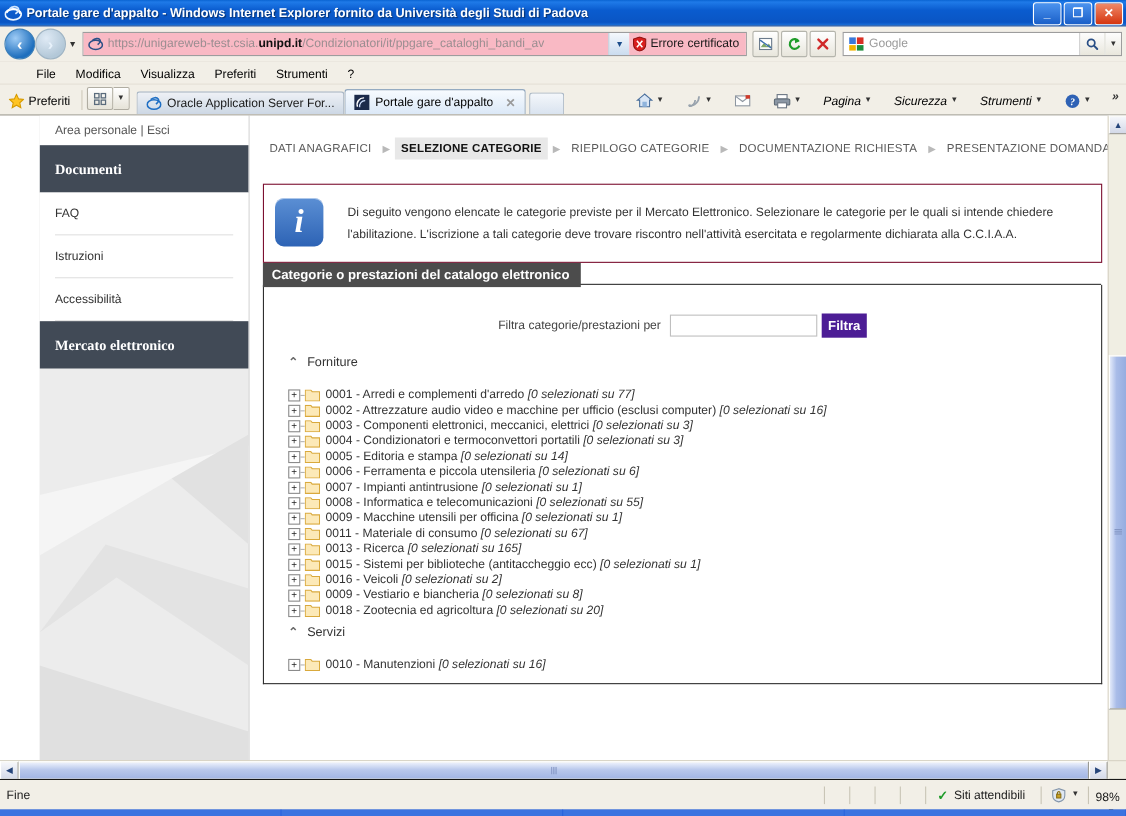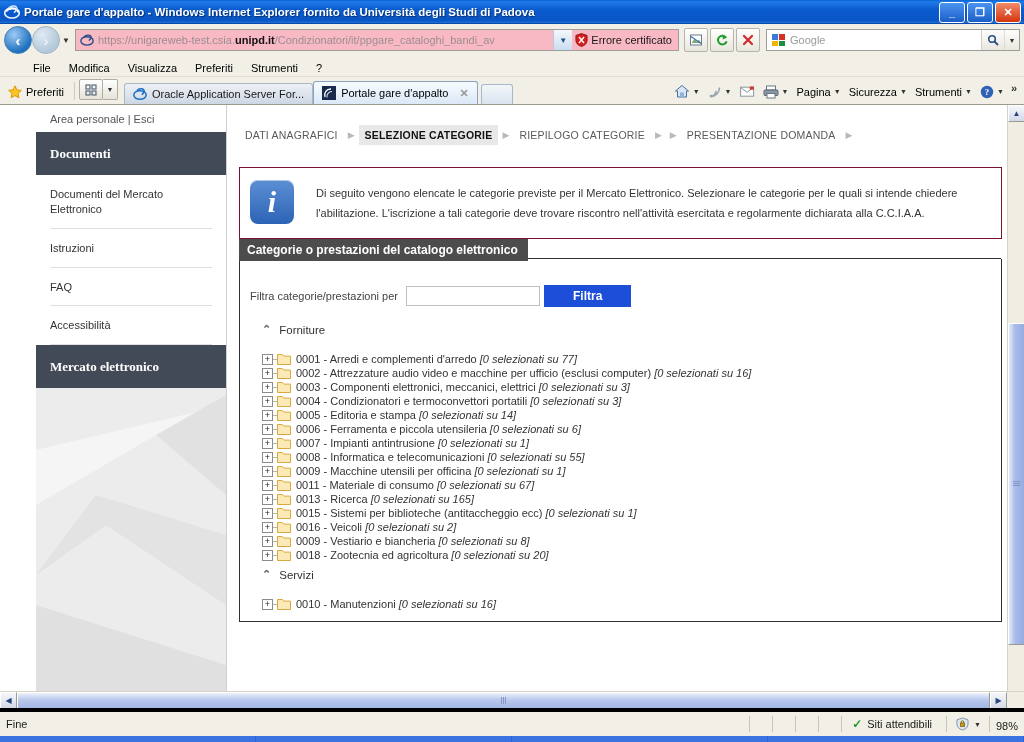--- a/index.html
+++ b/index.html
@@ -118,21 +118,21 @@
   }
   .tab.inactive{background:linear-gradient(to bottom,#eef1f6,#ccd7e4);color:#1a1a1a;}
   .tab.active{background:linear-gradient(to bottom,#f7fbff,#dbe8f7);color:#000;height:23px;border-color:#8ba3bd;}
   .tab-ico{width:14px;height:14px;flex:none;}
   .tab-label{white-space:nowrap;overflow:hidden;text-overflow:ellipsis;}
   .tab-x{color:#9a9a9a;font-size:11px;margin-left:6px;font-weight:bold;}
   .newtab{
     width:30px;height:19px;margin-left:3px;border:1px solid #a9b7c6;border-bottom:none;
     border-radius:3px 3px 0 0;background:linear-gradient(to bottom,#f4f7fb,#d9e3ef);
   }
-  .cmdbar{margin-left:auto;display:flex;align-items:center;gap:0;padding-right:4px;padding-bottom:3px;}
+  .cmdbar{margin-left:auto;display:flex;align-items:center;gap:12px;padding-right:4px;padding-bottom:3px;font-style:italic;}
   .cmditem{display:flex;align-items:center;padding:2px 4px;font-size:11px;gap:3px;}
   .cmdcaret{font-size:7px;color:#333;}
   .chev{font-size:11px;font-weight:bold;color:#333;padding:0 3px;align-self:flex-start;}
   
   .pagearea{
     position:relative;width:1024px;height:604px;background:#fff;
     border-top:1px solid #9e9a8f;box-sizing:border-box;
     display:flex;overflow:hidden;
   }
   
@@ -175,29 +175,29 @@
     box-shadow:inset 0 1px 0 rgba(255,255,255,.5);
   }
   .info-text{margin-left:22px;font-size:11px;color:#333;line-height:1.85;padding-top:3px;}
   .panel{margin:20px 22px 0 12px;border:1px solid #2f2f2f;border-top:none;position:relative;}
   .panel-title{
     position:absolute;top:-20px;left:-1px;background:#4c4c4c;color:#fff;
     font-size:12px;font-weight:bold;padding:4px 10px 4px 8px;
   }
   .panel-topline{position:absolute;top:-1px;left:0;right:0;height:1px;background:#2f2f2f;}
   .panel-body{padding:22px 10px 10px 10px;}
-  .filterrow{display:flex;align-items:center;padding:4px 0 10px 0;}
+  .filterrow{display:flex;align-items:center;justify-content:center;padding:4px 0 10px 0;}
   .filterlabel{font-size:11px;color:#444;margin-right:8px;}
   .filterinput{
     width:134px;height:20px;border:1px solid #bfbfbf;background:#fff;box-sizing:border-box;
     font-size:11px;padding:0 4px;font-family:"Liberation Sans",sans-serif;
   }
   .filterbtn{
-    height:22px;background:#1d4ed8;color:#fff;border:none;font-size:12px;font-weight:bold;
-    padding:0 29px;margin-left:4px;font-family:"Liberation Sans",sans-serif;cursor:pointer;
+    height:22px;background:#4c1d95;color:#fff;border:none;font-size:12px;font-weight:bold;
+    padding:0 6px;margin-left:4px;font-family:"Liberation Sans",sans-serif;cursor:pointer;
   }
   .grouphdr{display:flex;align-items:center;gap:8px;padding:6px 0 6px 12px;font-size:11.5px;color:#333;}
   .grp-chev{color:#666;font-size:11px;font-weight:bold;}
   .treerow{display:flex;align-items:center;padding:1px 0 1px 12px;font-size:11px;color:#333;}
   .plus{
     width:9px;height:9px;border:1px solid #8b8b8b;background:#fff;flex:none;
     display:flex;align-items:center;justify-content:center;
     font-size:9px;line-height:7px;color:#222;font-family:"Liberation Sans",sans-serif;
   }
   .dash{width:4px;height:1px;background:#b4b4b4;flex:none;}
@@ -235,21 +235,21 @@
     display:flex;align-items:center;justify-content:center;color:#26457a;font-size:8px;
   }
   .hthumb{
     position:absolute;top:0;height:17px;box-sizing:border-box;
     border:1px solid #fff;border-right-color:#9a9a94;border-bottom-color:#9a9a94;
     background:linear-gradient(to bottom,#eef2fc,#b9c8ec 45%,#a2b5e4);
     display:flex;align-items:center;justify-content:center;
   }
   
   .statusbar{
-    height:28px;width:1024px;background:#f2efe7;border-top:4px solid #000000;
+    height:28px;width:1024px;background:#f2efe7;border-top:1px solid #000000;
     display:flex;align-items:center;font-size:11px;color:#1a1a1a;box-sizing:border-box;
   }
   .st-left{padding-left:6px;flex:1;}
   .st-cell{width:22px;height:16px;border-left:1px solid #c9c5b6;}
   .st-zone{display:flex;align-items:center;gap:5px;padding:0 14px 0 10px;border-left:1px solid #c9c5b6;height:16px;}
   .check{color:#1f9c2a;font-weight:bold;font-size:12px;}
   .st-prot{display:flex;align-items:center;gap:4px;padding:0 8px;border-left:1px solid #c9c5b6;height:16px;}
   .st-zoom{display:flex;align-items:center;gap:4px;padding:0 6px;border-left:1px solid #c9c5b6;height:16px;flex-direction:column;}
   .mag{width:12px;height:12px;}
   .grip-corner{width:14px;height:14px;margin-left:4px;}
@@ -444,37 +444,37 @@
       <polygon points="0,500 190,560 190,604 0,604" fill="#e0e0e0"></polygon>
       <polygon points="120,330 190,290 190,390" fill="#e1e1e1"></polygon>
     </svg>
     <div class="sb-top">
       <span>Area personale</span>
       <span>|</span>
       <span>Esci</span>
     </div>
     <div class="sb-head">Documenti</div>
     <div class="sb-list">
-      <div class="sb-item">Documenti del Mercato Elettronico</div>
+      <div class="sb-item">FAQ</div>
       <div class="sb-item">Istruzioni</div>
-      <div class="sb-item">FAQ</div>
       <div class="sb-item last">Accessibilità</div>
     </div>
     <div class="sb-head">Mercato elettronico</div>
   </div>
 
   <div class="content">
 
     <div class="steps">
       <span class="step">DATI ANAGRAFICI</span>
       <span class="step-arrow">▶</span>
       <span class="step active">SELEZIONE CATEGORIE</span>
       <span class="step-arrow">▶</span>
       <span class="step">RIEPILOGO CATEGORIE</span>
       <span class="step-arrow">▶</span>
+      <span class="step">DOCUMENTAZIONE RICHIESTA</span>
       <span class="step-arrow">▶</span>
       <span class="step">PRESENTAZIONE DOMANDA</span>
       <span class="step-arrow">▶</span>
     </div>
 
     <div class="infobox">
       <div class="info-i">i</div>
       <div class="info-text">Di seguito vengono elencate le categorie previste per il Mercato Elettronico. Selezionare le categorie per le quali si intende chiedere l'abilitazione. L'iscrizione a tali categorie deve trovare riscontro nell'attività esercitata e regolarmente dichiarata alla C.C.I.A.A.</div>
     </div>
 

